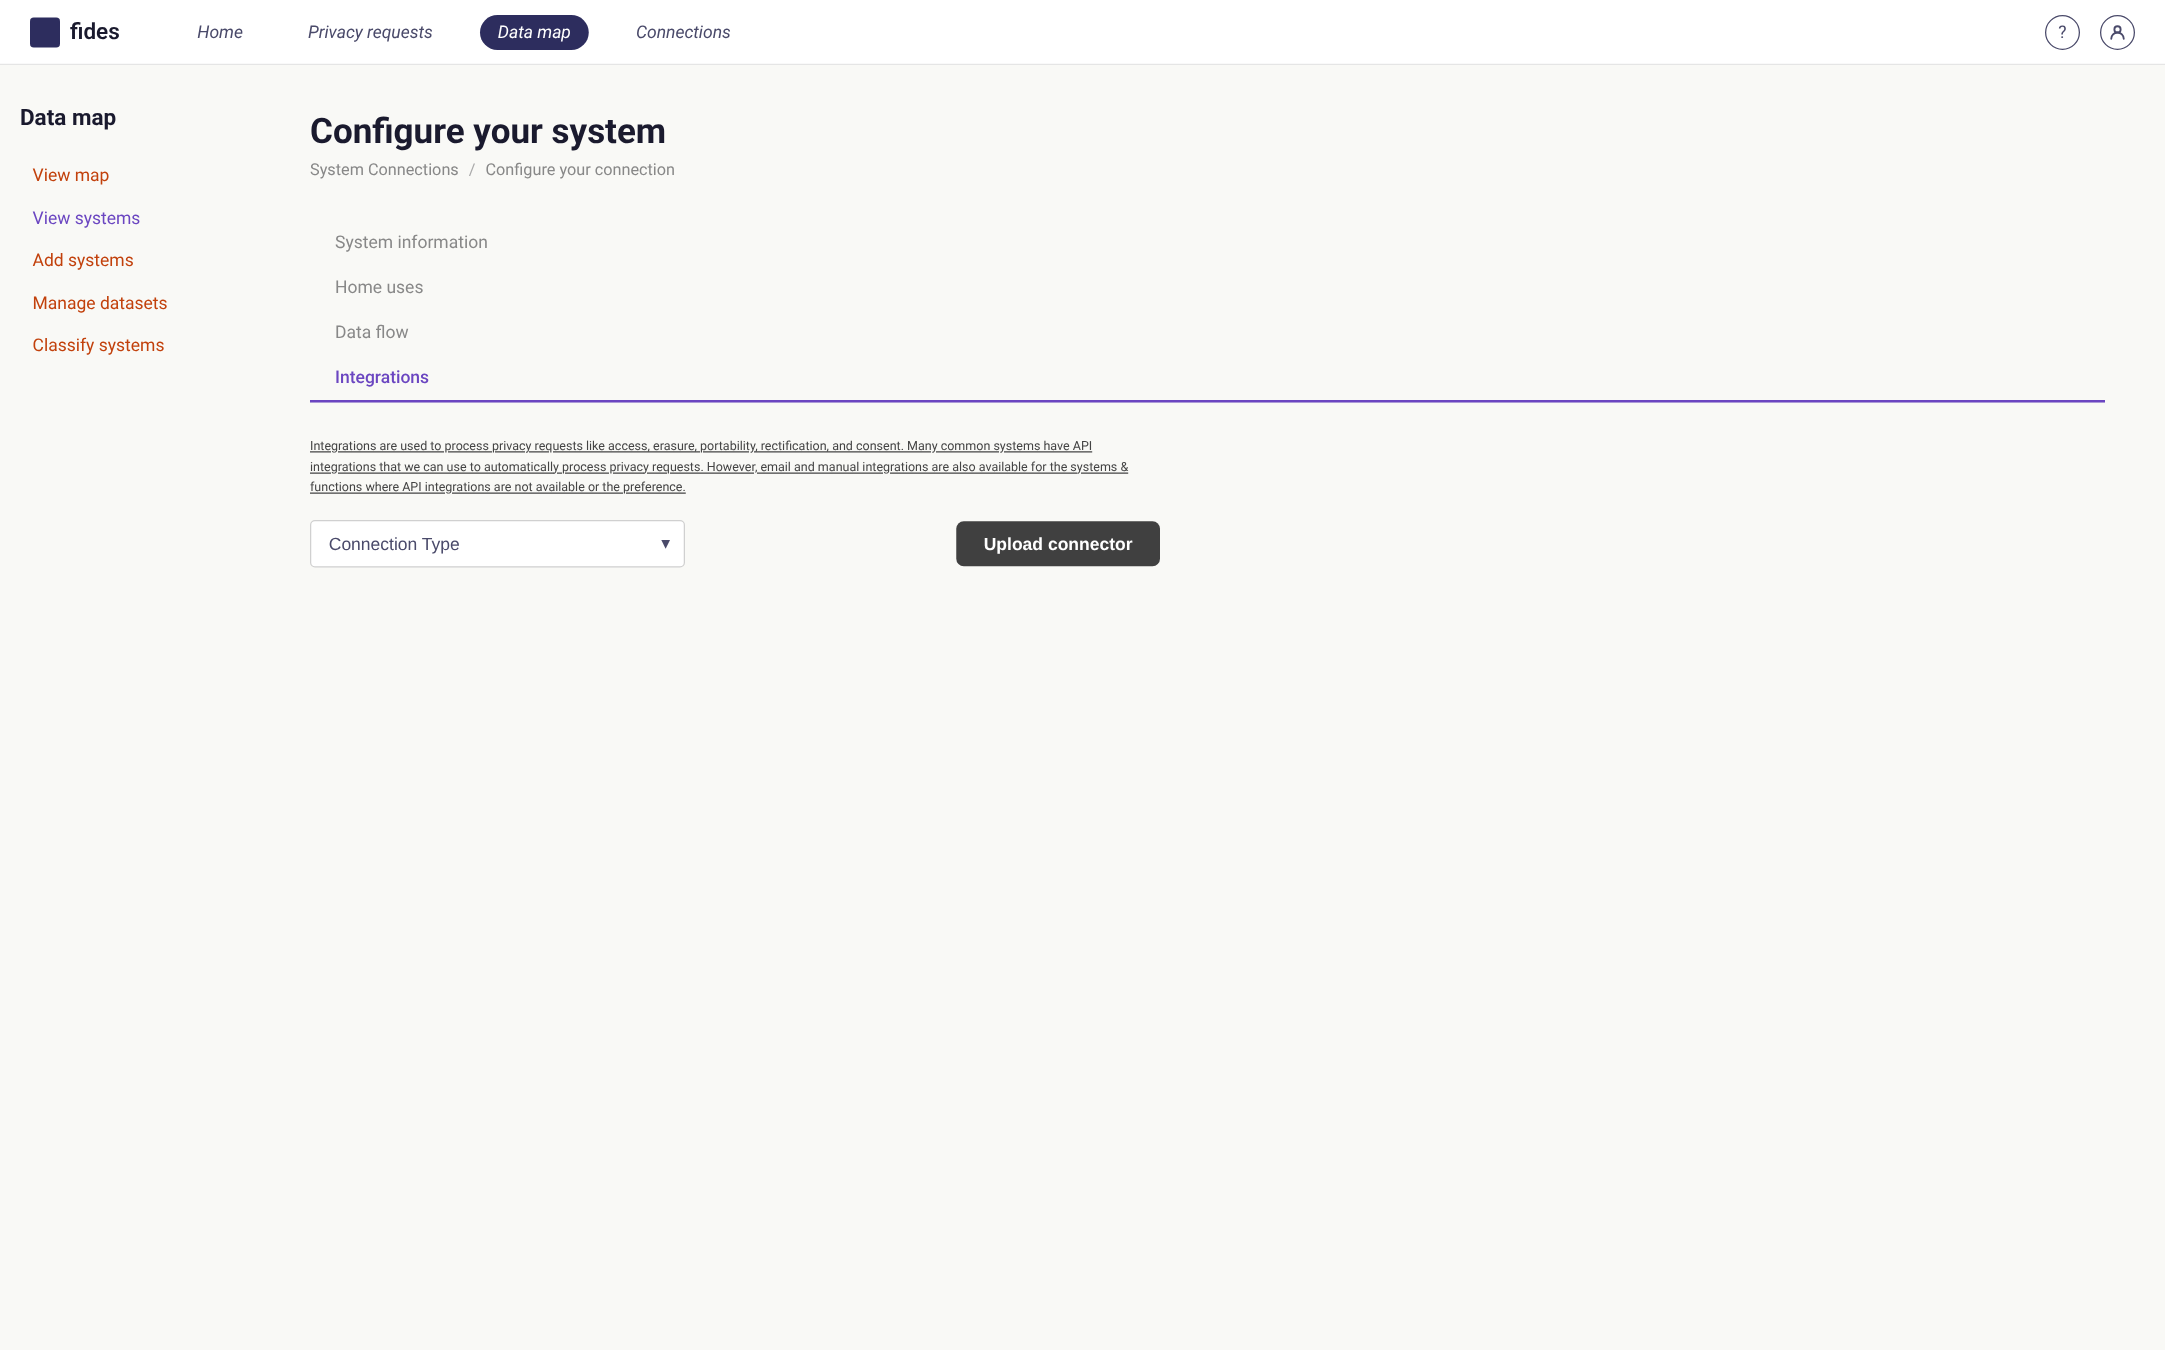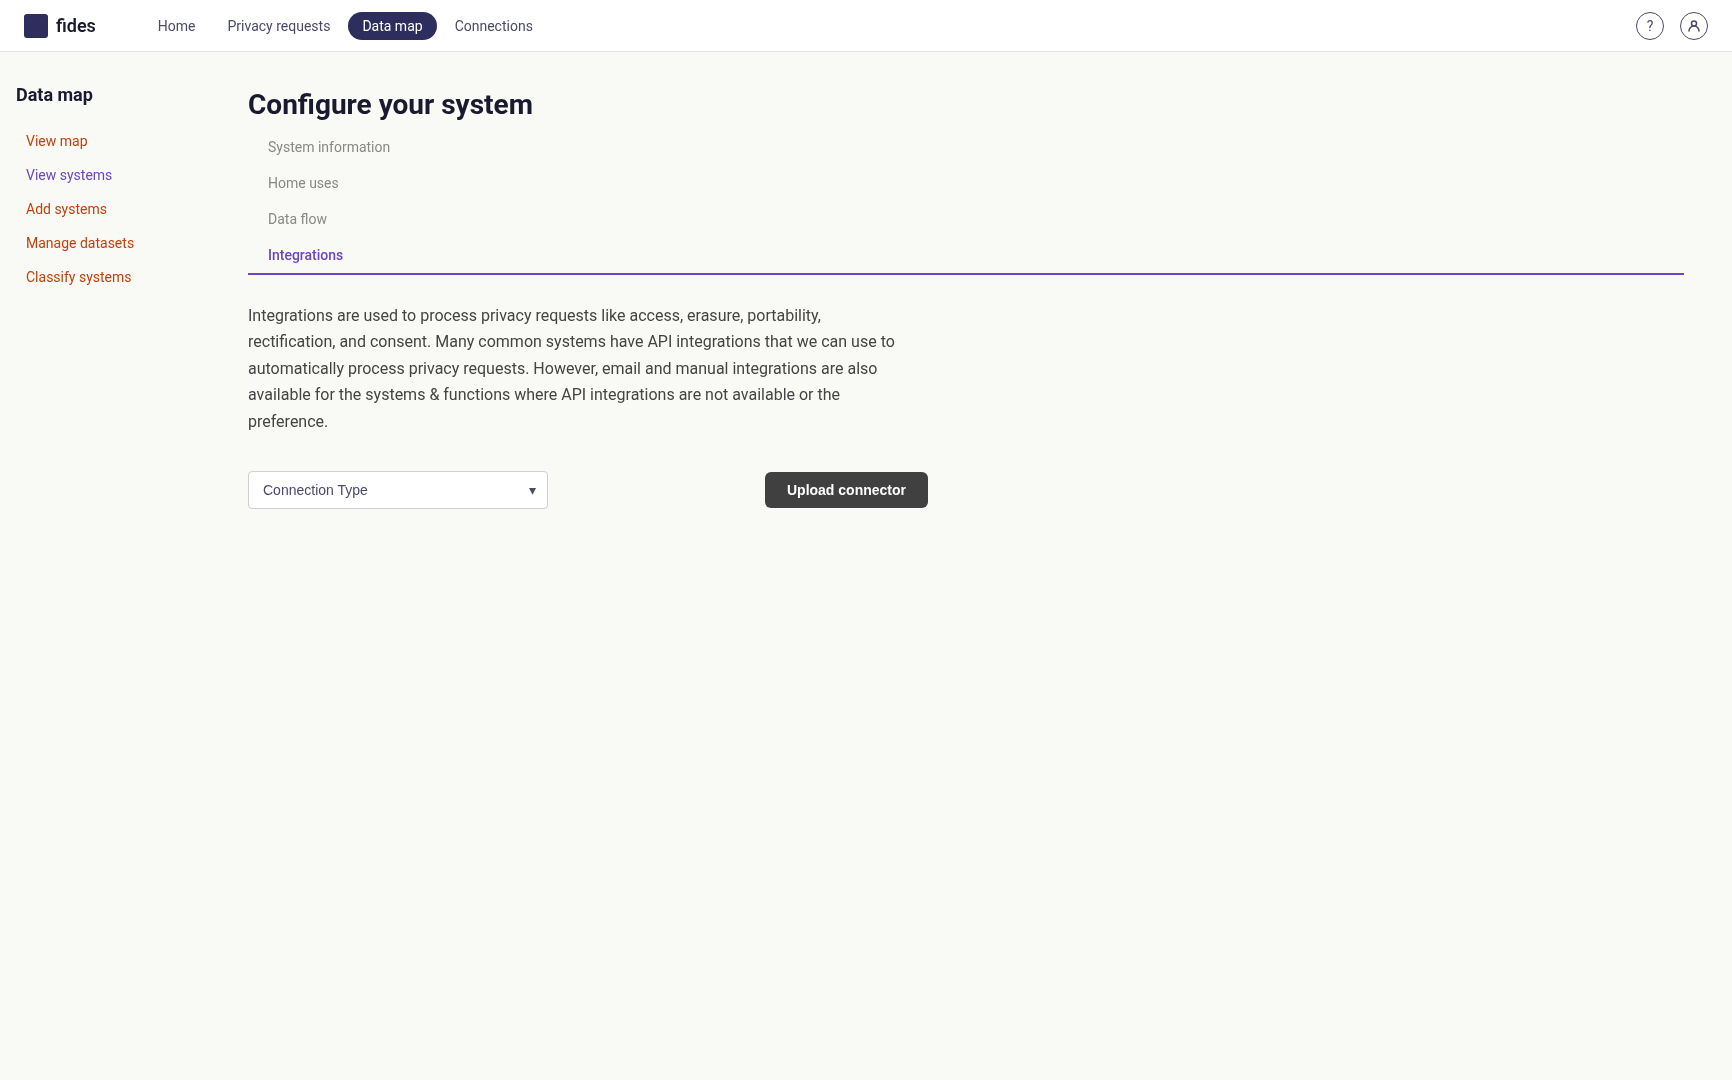--- a/index.html
+++ b/index.html
@@ -43,22 +43,23 @@
 
     .logo-text {
       font-size: 18px;
       font-weight: 600;
       color: #1a1a2e;
     }
 
     .nav-links {
       display: flex;
       align-items: flex-end;
-      gap: 4px;
+      gap: 24px;
       flex: 1;
+      font-style: italic;
     }
 
     .nav-link {
       padding: 6px 14px;
       border-radius: 20px;
       font-size: 14px;
       cursor: pointer;
       color: #4a4a6a;
       text-decoration: none;
     }
@@ -165,25 +166,26 @@
     }
 
     .tab.active {
       color: #6b46c1;
       border-bottom: 2px solid #6b46c1;
       font-weight: 500;
     }
 
     
     .description {
-      font-size: 16px;
+      font-size: 10px;
       line-height: 1.65;
       color: #444;
       max-width: 660px;
-      margin-bottom: 36px;
+      margin-bottom: 16px;
+      text-decoration: underline;
     }
 
     
     .connection-row {
       display: flex;
       align-items: center;
       justify-content: space-between;
       max-width: 680px;
     }
 
@@ -259,20 +261,25 @@
     <div class="sidebar-item">View map</div>
     <div class="sidebar-item active">View systems</div>
     <div class="sidebar-item">Add systems</div>
     <div class="sidebar-item">Manage datasets</div>
     <div class="sidebar-item">Classify systems</div>
   </aside>
 
   <main class="content-area">
     <h1 class="page-title">Configure your system</h1>
 
+    <div class="breadcrumb">
+      <span>System Connections</span>
+      <span class="breadcrumb-separator">/</span>
+      <span>Configure your connection</span>
+    </div>
 
     <div class="tabs">
       <div class="tab">System information</div>
       <div class="tab">Home uses</div>
       <div class="tab">Data flow</div>
       <div class="tab active">Integrations</div>
     </div>
 
     <p class="description">Integrations are used to process privacy requests like access, erasure, portability, rectification, and consent. Many common systems have API integrations that we can use to automatically process privacy requests. However, email and manual integrations are also available for the systems &amp; functions where API integrations are not available or the preference.</p>
 

